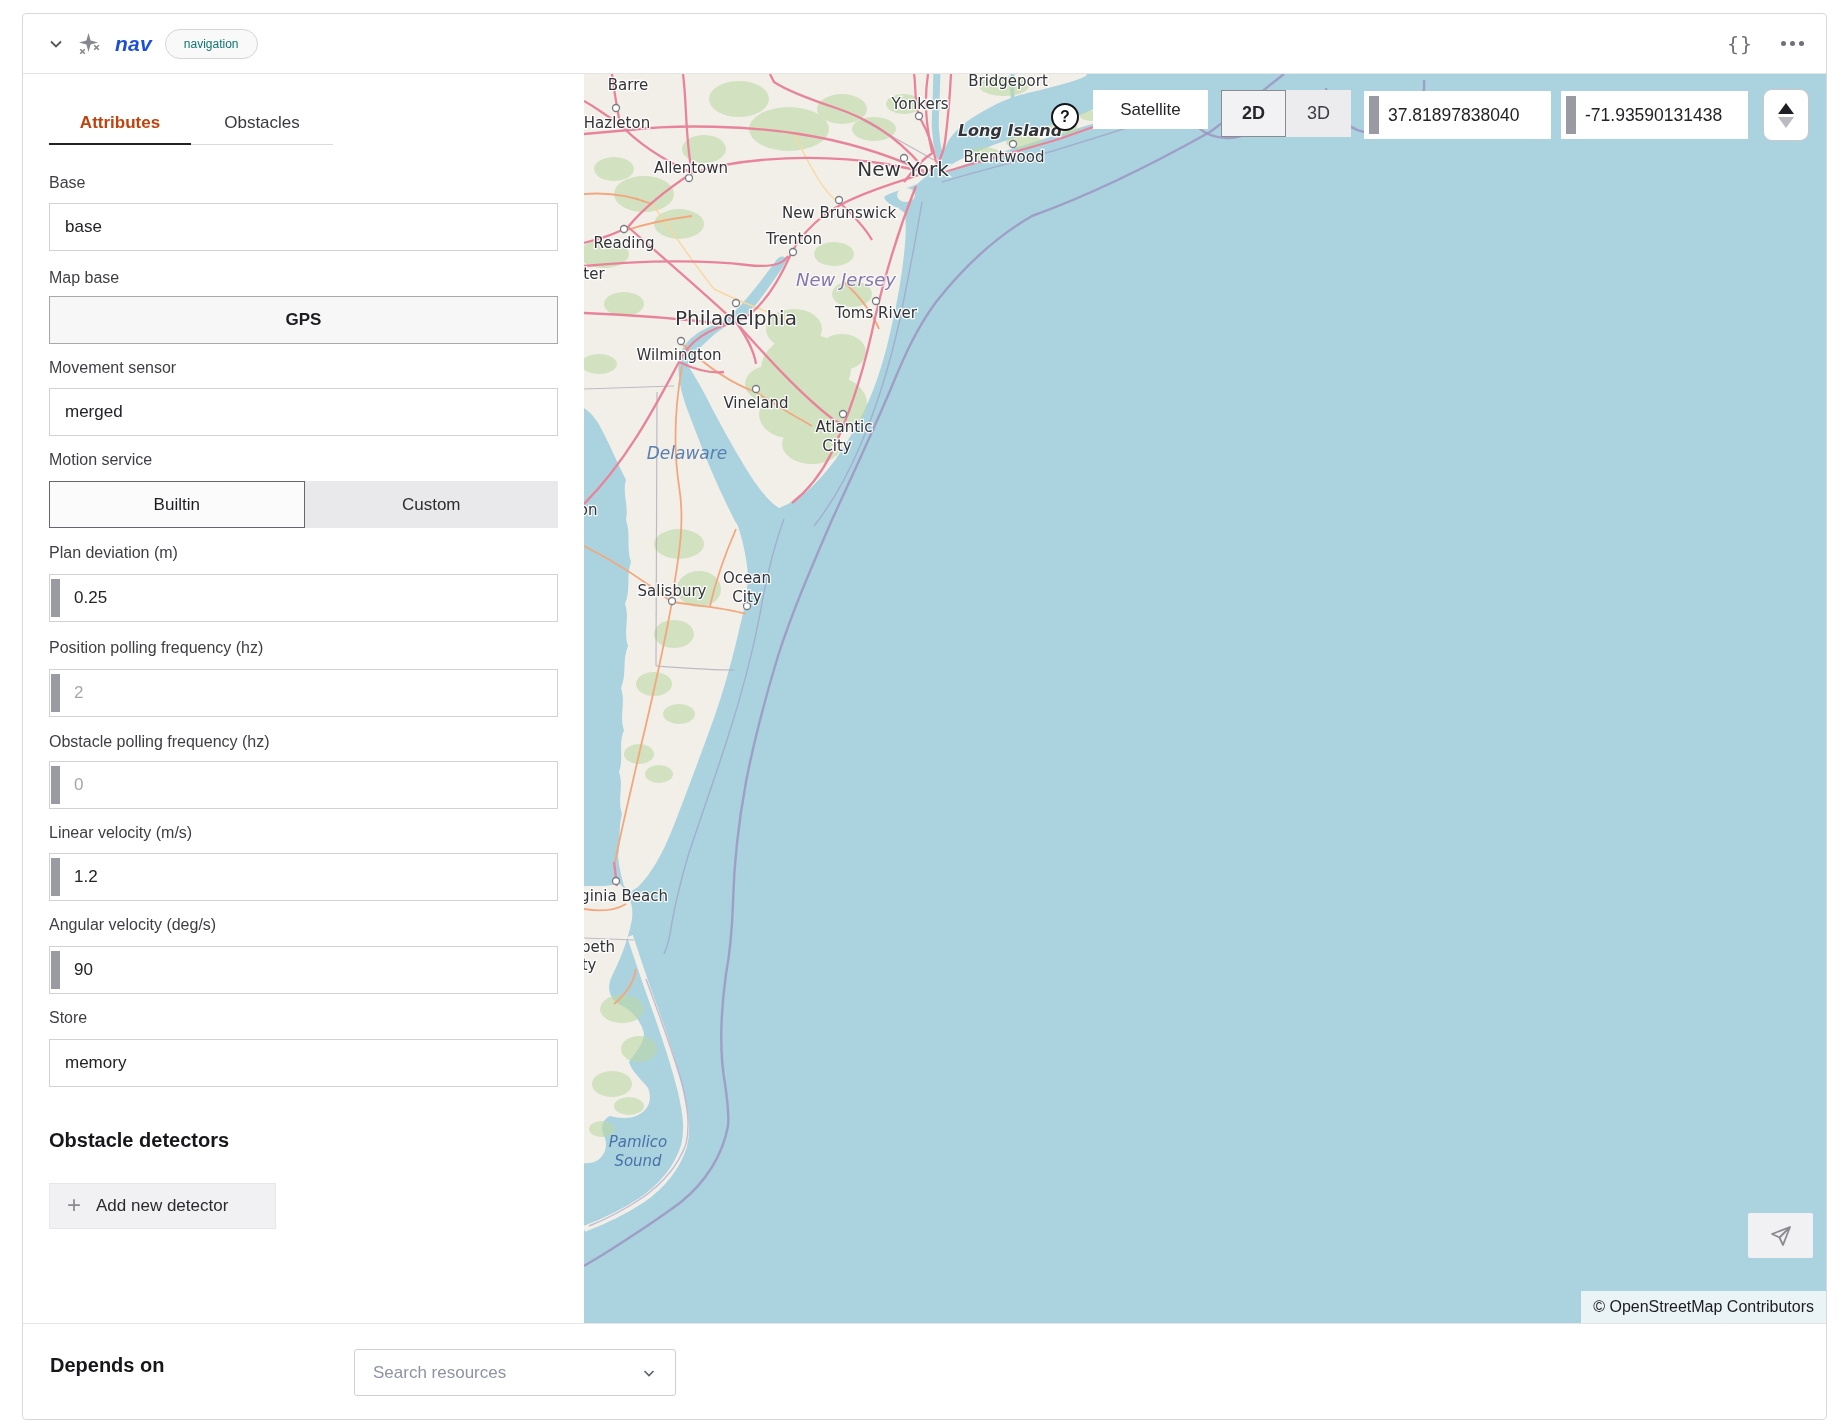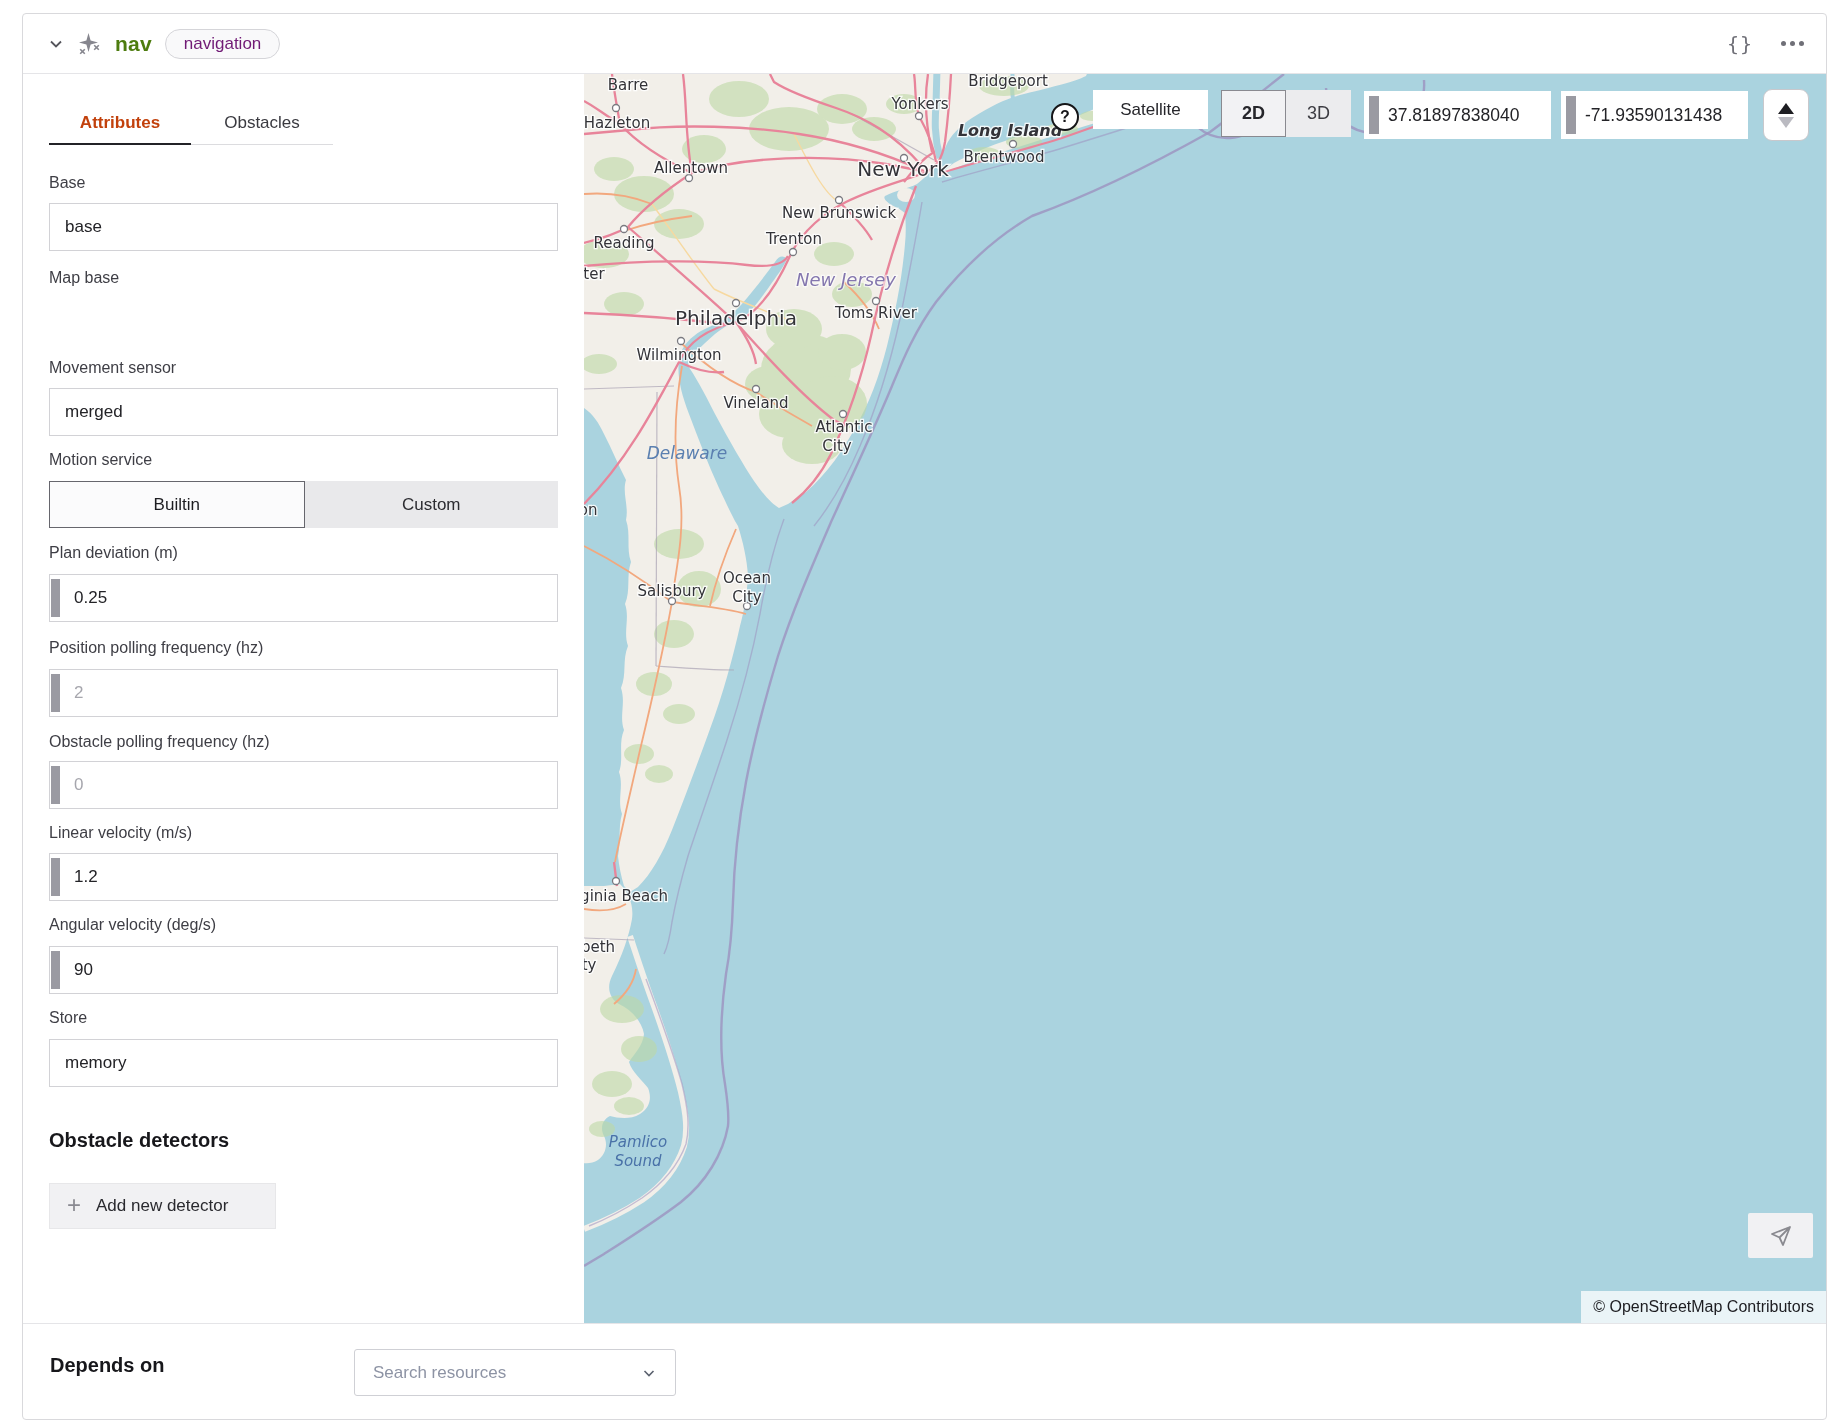--- a/index.html
+++ b/index.html
@@ -2,22 +2,22 @@
 <html><head>
 <meta charset="utf-8">
 <style>
   * { margin:0; padding:0; box-sizing:border-box; }
   html,body { width:1844px; height:1428px; background:#fff; font-family:"Liberation Sans",sans-serif; overflow:hidden; }
   .card { position:absolute; left:22px; top:13px; width:1805px; height:1407px; border:1px solid #d9d9dc; border-radius:4px; background:#fff; }
   
   .hdr { position:absolute; left:0; top:0; right:0; height:59px; display:flex; align-items:center; padding:0 22px; }
   .chev { width:16px; height:16px; margin-left:3px; }
   .sparkle { margin-left:14px; }
-  .title { margin-left:14px; font-size:21px; font-weight:bold; color:#4d7c0f; letter-spacing:.2px; }
-  .pill { margin-left:13px; height:30px; border:1px solid #d5d5d9; border-radius:15px; background:#f9f9fa; display:flex; align-items:center; padding:0 18px; font-size:17px; color:#701a75; }
+  .title { margin-left:14px; font-size:21px; font-weight:bold; color:#1d4ed8; letter-spacing:.2px;font-style:italic; }
+  .pill { margin-left:13px; height:30px; border:1px solid #d5d5d9; border-radius:15px; background:#f9f9fa; display:flex; align-items:center; padding:0 18px; font-size:12px; color:#0f766e; }
   .hdr-right { margin-left:auto; display:flex; align-items:center; gap:28px; }
   .braces { font-size:20px; color:#6f6f77; font-family:"DejaVu Sans Mono",monospace; letter-spacing:1px; }
   .dots3 { display:flex; gap:4px; }
   .dots3 i { width:5px; height:5px; border-radius:50%; background:#6f6f77; }
   .hr1 { position:absolute; left:0; right:0; top:59px; height:1px; background:#e5e5e8; }
   
   .panel { position:absolute; left:0; top:60px; width:561px; height:1249px; background:#fff; }
   .grp { position:absolute; left:26px; width:509px; }
   .tabs { top:30px; height:41px; display:flex; }
   .tab { width:142px; text-align:center; font-size:17px; color:#3a3a40; border-bottom:1px solid #dcdcdf; line-height:38px; }
@@ -97,20 +97,21 @@
       <div class="tab active">Attributes</div>
       <div class="tab">Obstacles</div>
     </div>
 
     <div class="grp lbl" style="top:100px">Base</div>
     <div class="grp inp" style="top:129px">
         <span>base</span>
       </div>
 
     <div class="grp lbl" style="top:195px">Map base</div>
+    <div class="grp gpsbtn" style="top:222px">GPS</div>
 
     <div class="grp lbl" style="top:285px">Movement sensor</div>
     <div class="grp inp" style="top:314px">
         <span>merged</span>
       </div>
 
     <div class="grp lbl" style="top:377px">Motion service</div>
     <div class="grp toggle" style="top:407px">
       <div class="tg on">Builtin</div>
       <div class="tg off">Custom</div>

